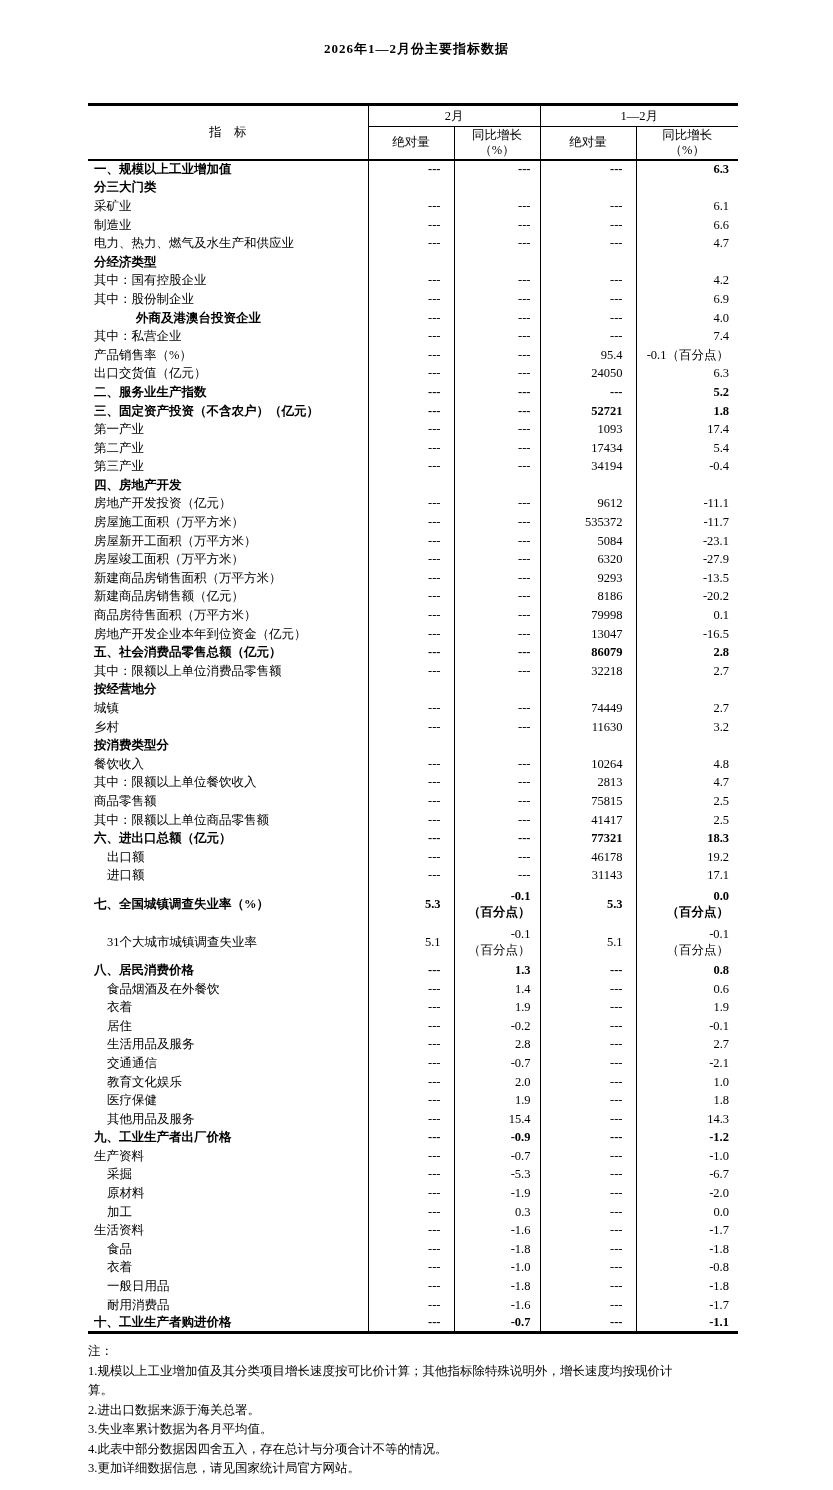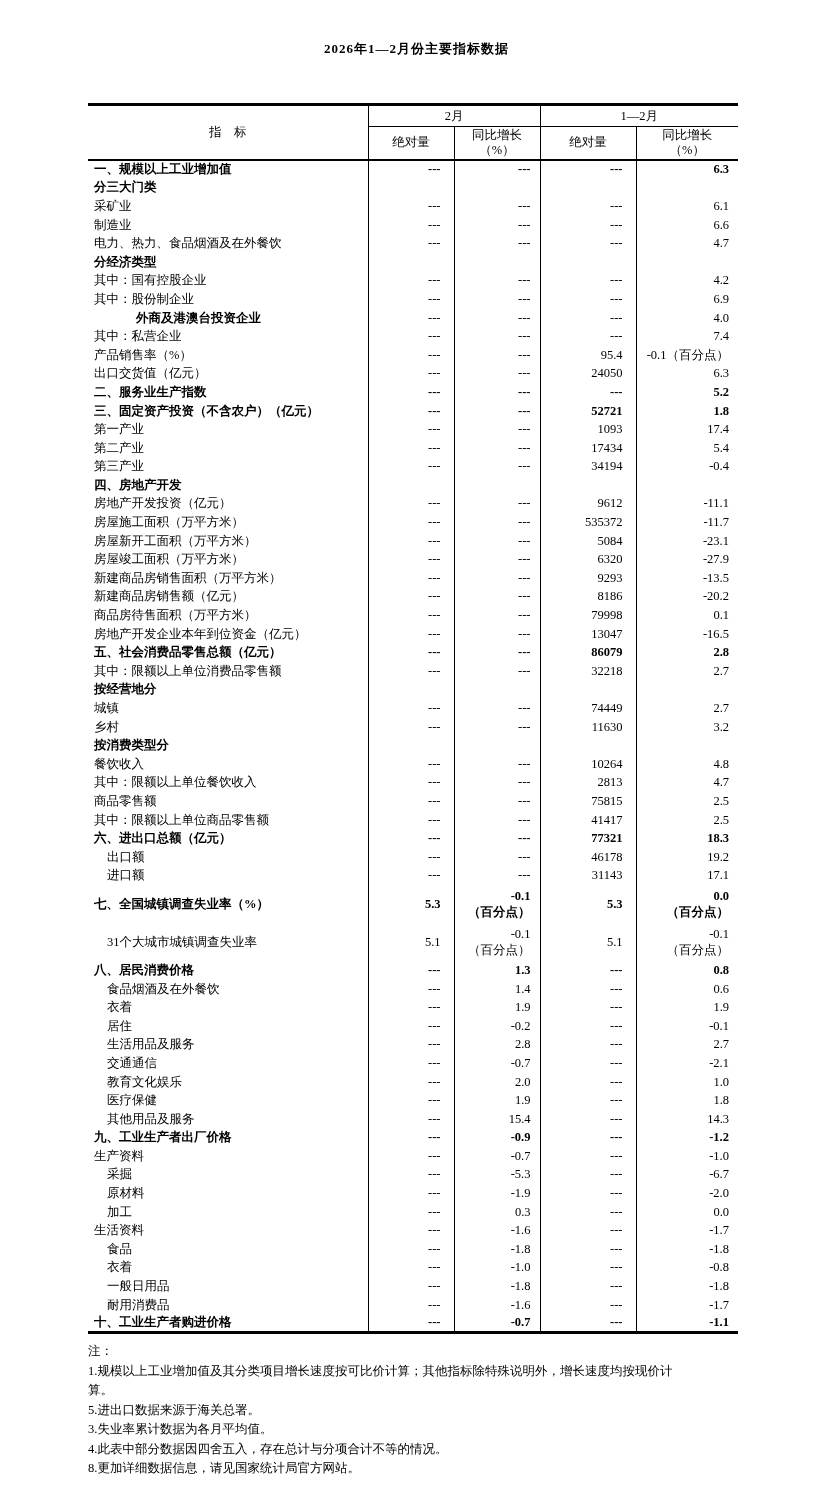--- a/index.html
+++ b/index.html
@@ -131,21 +131,21 @@
             <td class="val yoy bl">6.1</td>
           </tr>
           <tr>
             <td class="label">制造业</td>
             <td class="val abs bl">---</td>
             <td class="val yoy bl">---</td>
             <td class="val abs bl">---</td>
             <td class="val yoy bl">6.6</td>
           </tr>
           <tr>
-            <td class="label">电力、热力、食品烟酒及在外餐饮</td>
+            <td class="label">电力、热力、燃气及水生产和供应业</td>
             <td class="val abs bl">---</td>
             <td class="val yoy bl">---</td>
             <td class="val abs bl">---</td>
             <td class="val yoy bl">4.7</td>
           </tr>
           <tr class="bold">
             <td class="label">分经济类型</td>
             <td class="val abs bl"></td>
             <td class="val yoy bl"></td>
             <td class="val abs bl"></td>
@@ -541,19 +541,19 @@
             <td class="val yoy bl">-1.1</td>
           </tr>
         </tbody>
     </table>
   </div>
 
   <div class="notes">
     <div>注：</div>
     <div>1.规模以上工业增加值及其分类项目增长速度按可比价计算；其他指标除特殊说明外，增长速度均按现价计</div>
     <div>算。</div>
-    <div>5.进出口数据来源于海关总署。</div>
+    <div>2.进出口数据来源于海关总署。</div>
     <div>3.失业率累计数据为各月平均值。</div>
     <div>4.此表中部分数据因四舍五入，存在总计与分项合计不等的情况。</div>
-    <div>8.更加详细数据信息，请见国家统计局官方网站。</div>
+    <div>3.更加详细数据信息，请见国家统计局官方网站。</div>
   </div>
 
 </div>
 
 </body></html>

